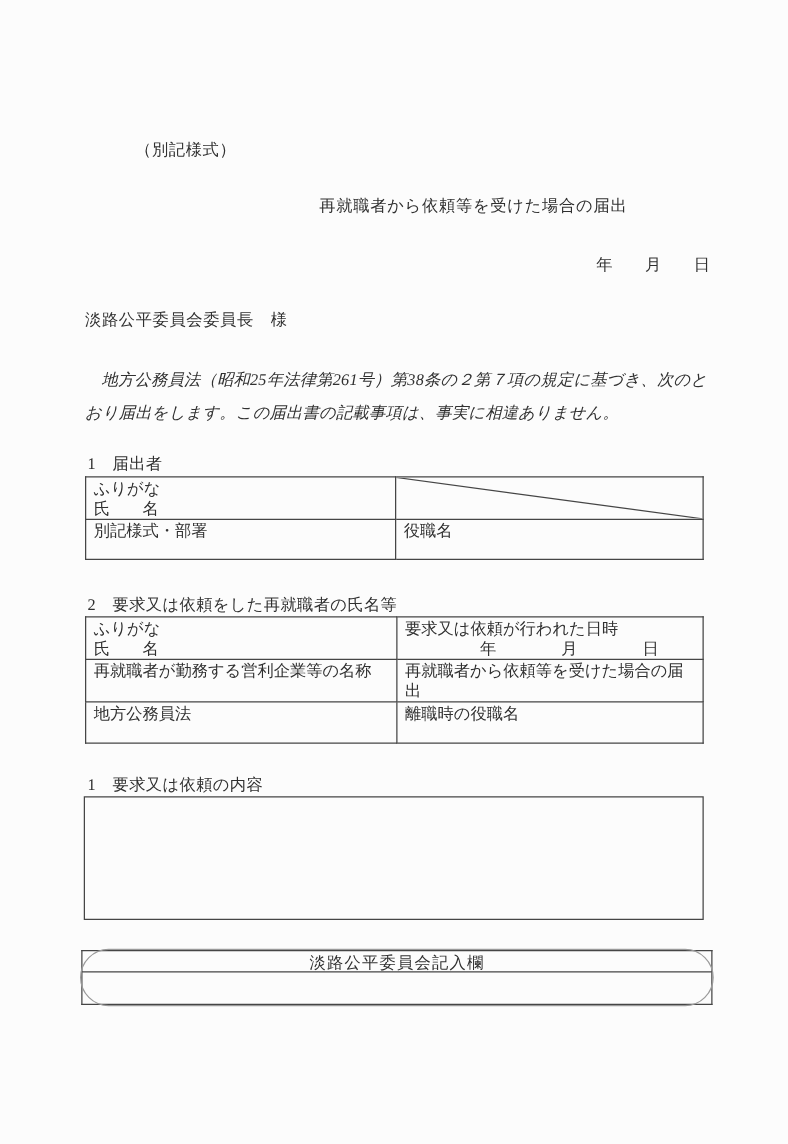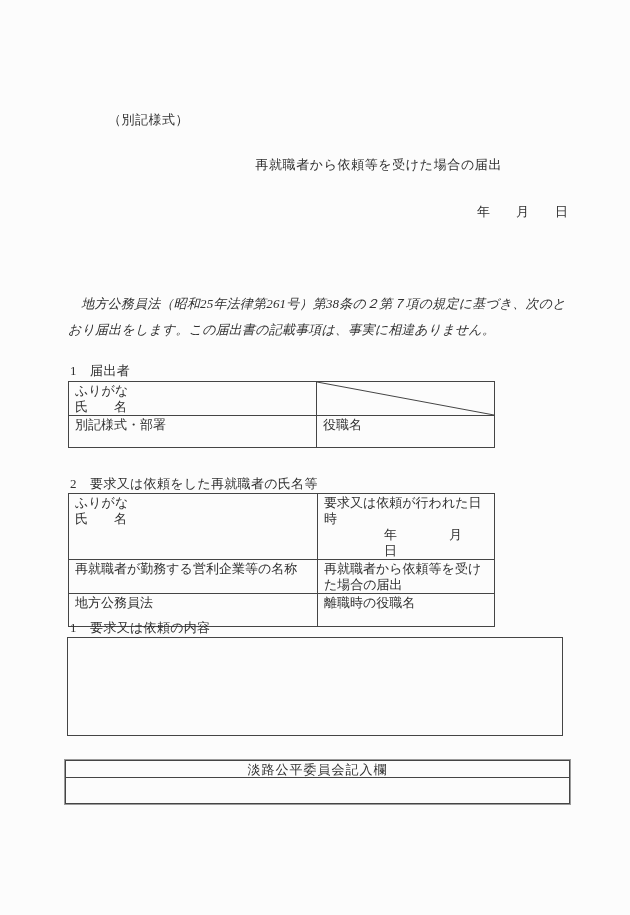--- a/index.html
+++ b/index.html
@@ -26,21 +26,21 @@
   .bodypar{left:68px;top:291px;width:500px;line-height:26px;letter-spacing:.2px;font-style:italic;}
   .heading{left:70px;letter-spacing:.3px;}
   .h1pos{top:362px;}
   .h2pos{top:475px;}
   .h3pos{top:619px;}
 
   table.formtable{
     position:absolute;
     border-collapse:collapse;
     table-layout:fixed;
-    width:427px;left:68px;font-family:Liberation Serif, serif;
+    width:495px;left:68px;font-family:Liberation Serif, serif;
   }
   .t1{top:381px;}
   .t2{top:493px;}
   table.formtable td{
     border:1px solid var(--border);
     vertical-align:top;
     padding:1px 6px 0 6px;
     line-height:16px;
     font-size:13px;
     overflow:hidden;
@@ -67,35 +67,36 @@
     width:505px;
     border-collapse:collapse;
     table-layout:fixed;
   }
   table.officetable td{
     border:1px solid var(--border);
     font-size:13px;
     line-height:15px;
     padding:0 6px;
   }
-  table.officetable{outline:1px solid #9a9a9a;}
+  table.officetable{outline:1px solid #9a9a9a;border-radius:22px;}
   td.office-header{height:16px;text-align:center;letter-spacing:1px;vertical-align:middle;}
   td.office-blank{height:25px;}
 </style>
 </head>
 <body>
 
 <div class="page">
 
   <div class="abs note">（別記様式）</div>
 
   <div class="abs title">再就職者から依頼等を受けた場合の届出</div>
 
   <div class="abs dateline">年　　月　　日</div>
 
+  <div class="abs addressee">淡路公平委員会委員長　様</div>
 
   <div class="abs bodypar">
     <div>　地方公務員法（昭和25年法律第261号）第38条の２第７項の規定に基づき、次のと</div>
     <div>おり届出をします。この届出書の記載事項は、事実に相違ありません。</div>
   </div>
 
   <div class="abs heading h1pos">1　届出者</div>
 
   <table class="formtable t1">
     <colgroup>

